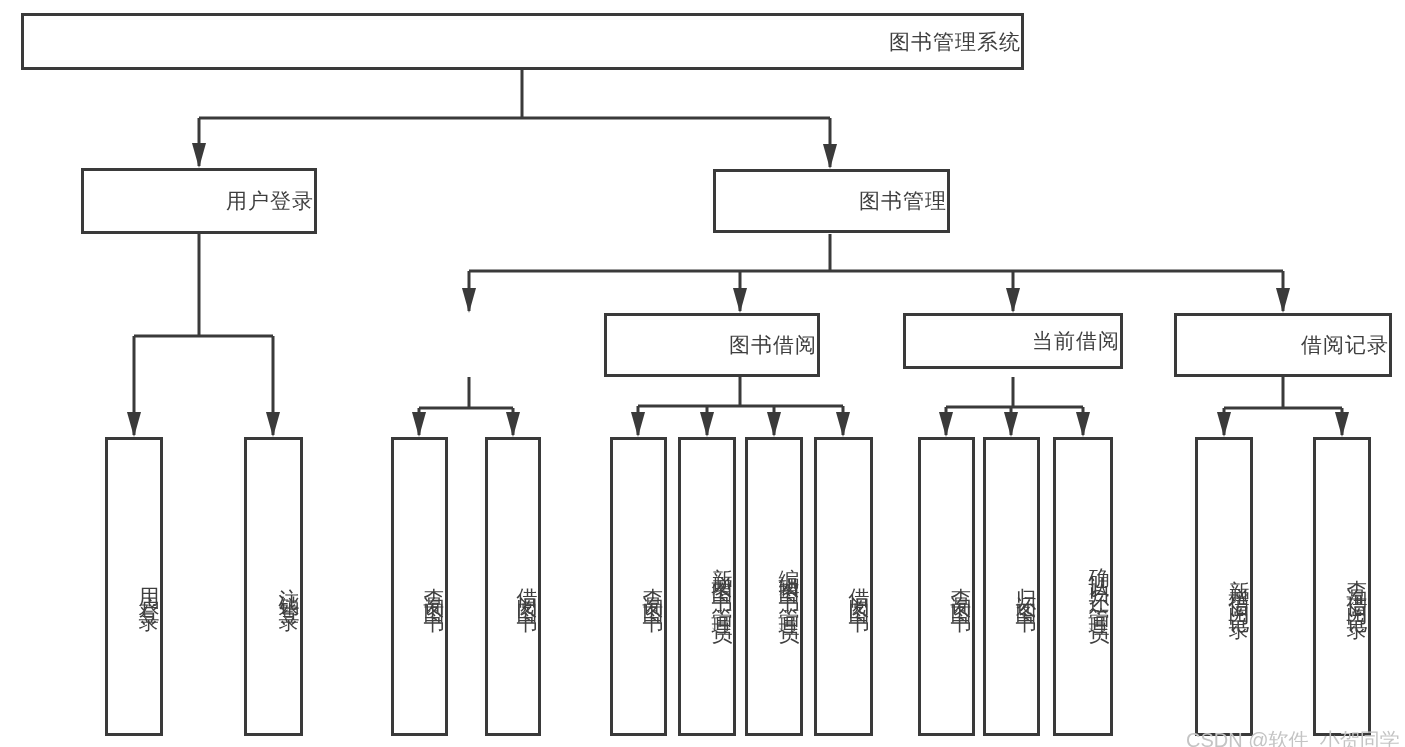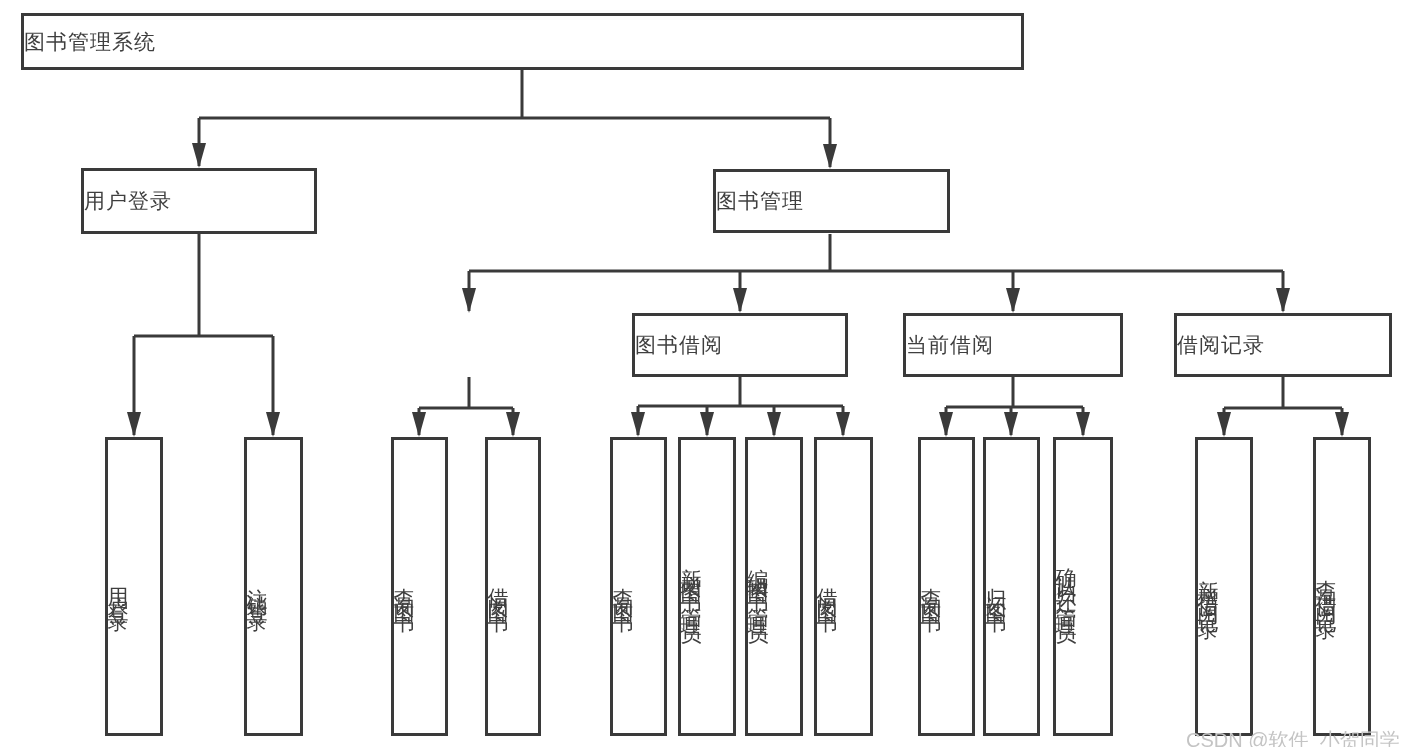--- a/index.html
+++ b/index.html
@@ -24,21 +24,21 @@
     z-index: 1;
   }
   .node {
     position: absolute;
     box-sizing: border-box;
     border: 3px solid #3a3a3a;
     background: #ffffff;
     color: #3f3f3f;
     display: flex;
     align-items: center;
-    justify-content: flex-start;
+    justify-content: flex-end;
     z-index: 2;
   }
   .h-node {
     font-size: 21px;
     letter-spacing: 1px;
     white-space: nowrap;
   }
   .v-node span {
     writing-mode: vertical-rl;
     text-orientation: mixed;
@@ -119,24 +119,24 @@
     <span>图书管理系统</span>
   </div>
 
   <div class="node h-node" style="left:81px;top:168px;width:236px;height:66px">
     <span>用户登录</span>
   </div>
   <div class="node h-node" style="left:713px;top:169px;width:237px;height:64px">
     <span>图书管理</span>
   </div>
 
-  <div class="node h-node" style="left:632px;top:313px;width:216px;height:64px">
+  <div class="node h-node" style="left:604px;top:313px;width:216px;height:64px">
     <span>图书借阅</span>
   </div>
-  <div class="node h-node" style="left:903px;top:313px;width:220px;height:64px">
+  <div class="node h-node" style="left:903px;top:313px;width:220px;height:56px">
     <span>当前借阅</span>
   </div>
   <div class="node h-node" style="left:1174px;top:313px;width:218px;height:64px">
     <span>借阅记录</span>
   </div>
 
   <div class="node v-node" style="left:105px;top:437px;width:58px;height:299px">
     <span>用户登录</span>
   </div>
   <div class="node v-node" style="left:244px;top:437px;width:59px;height:299px">

